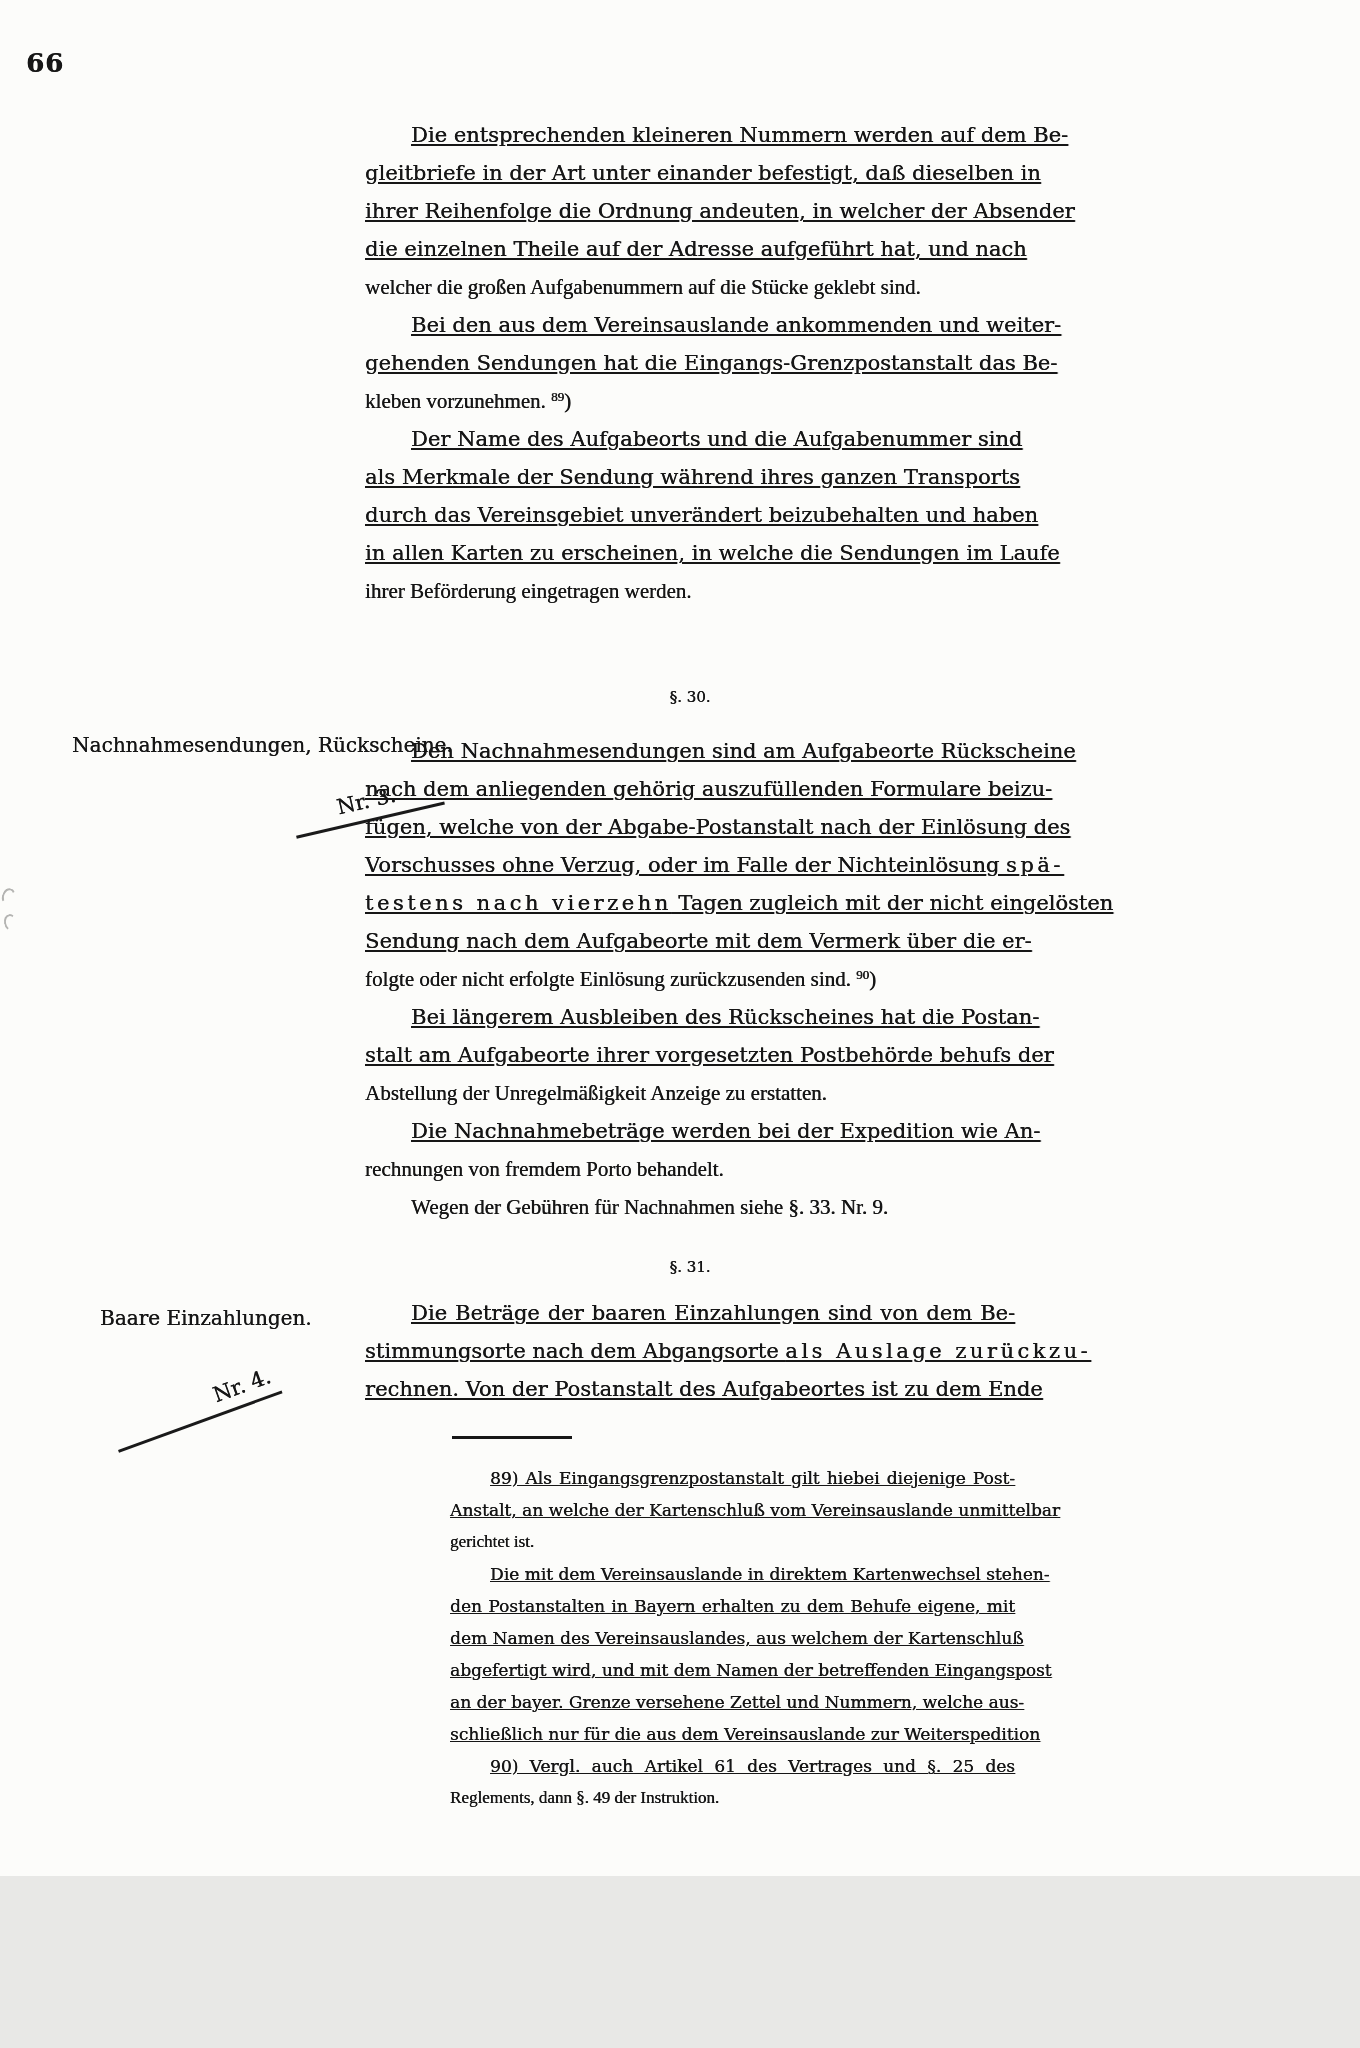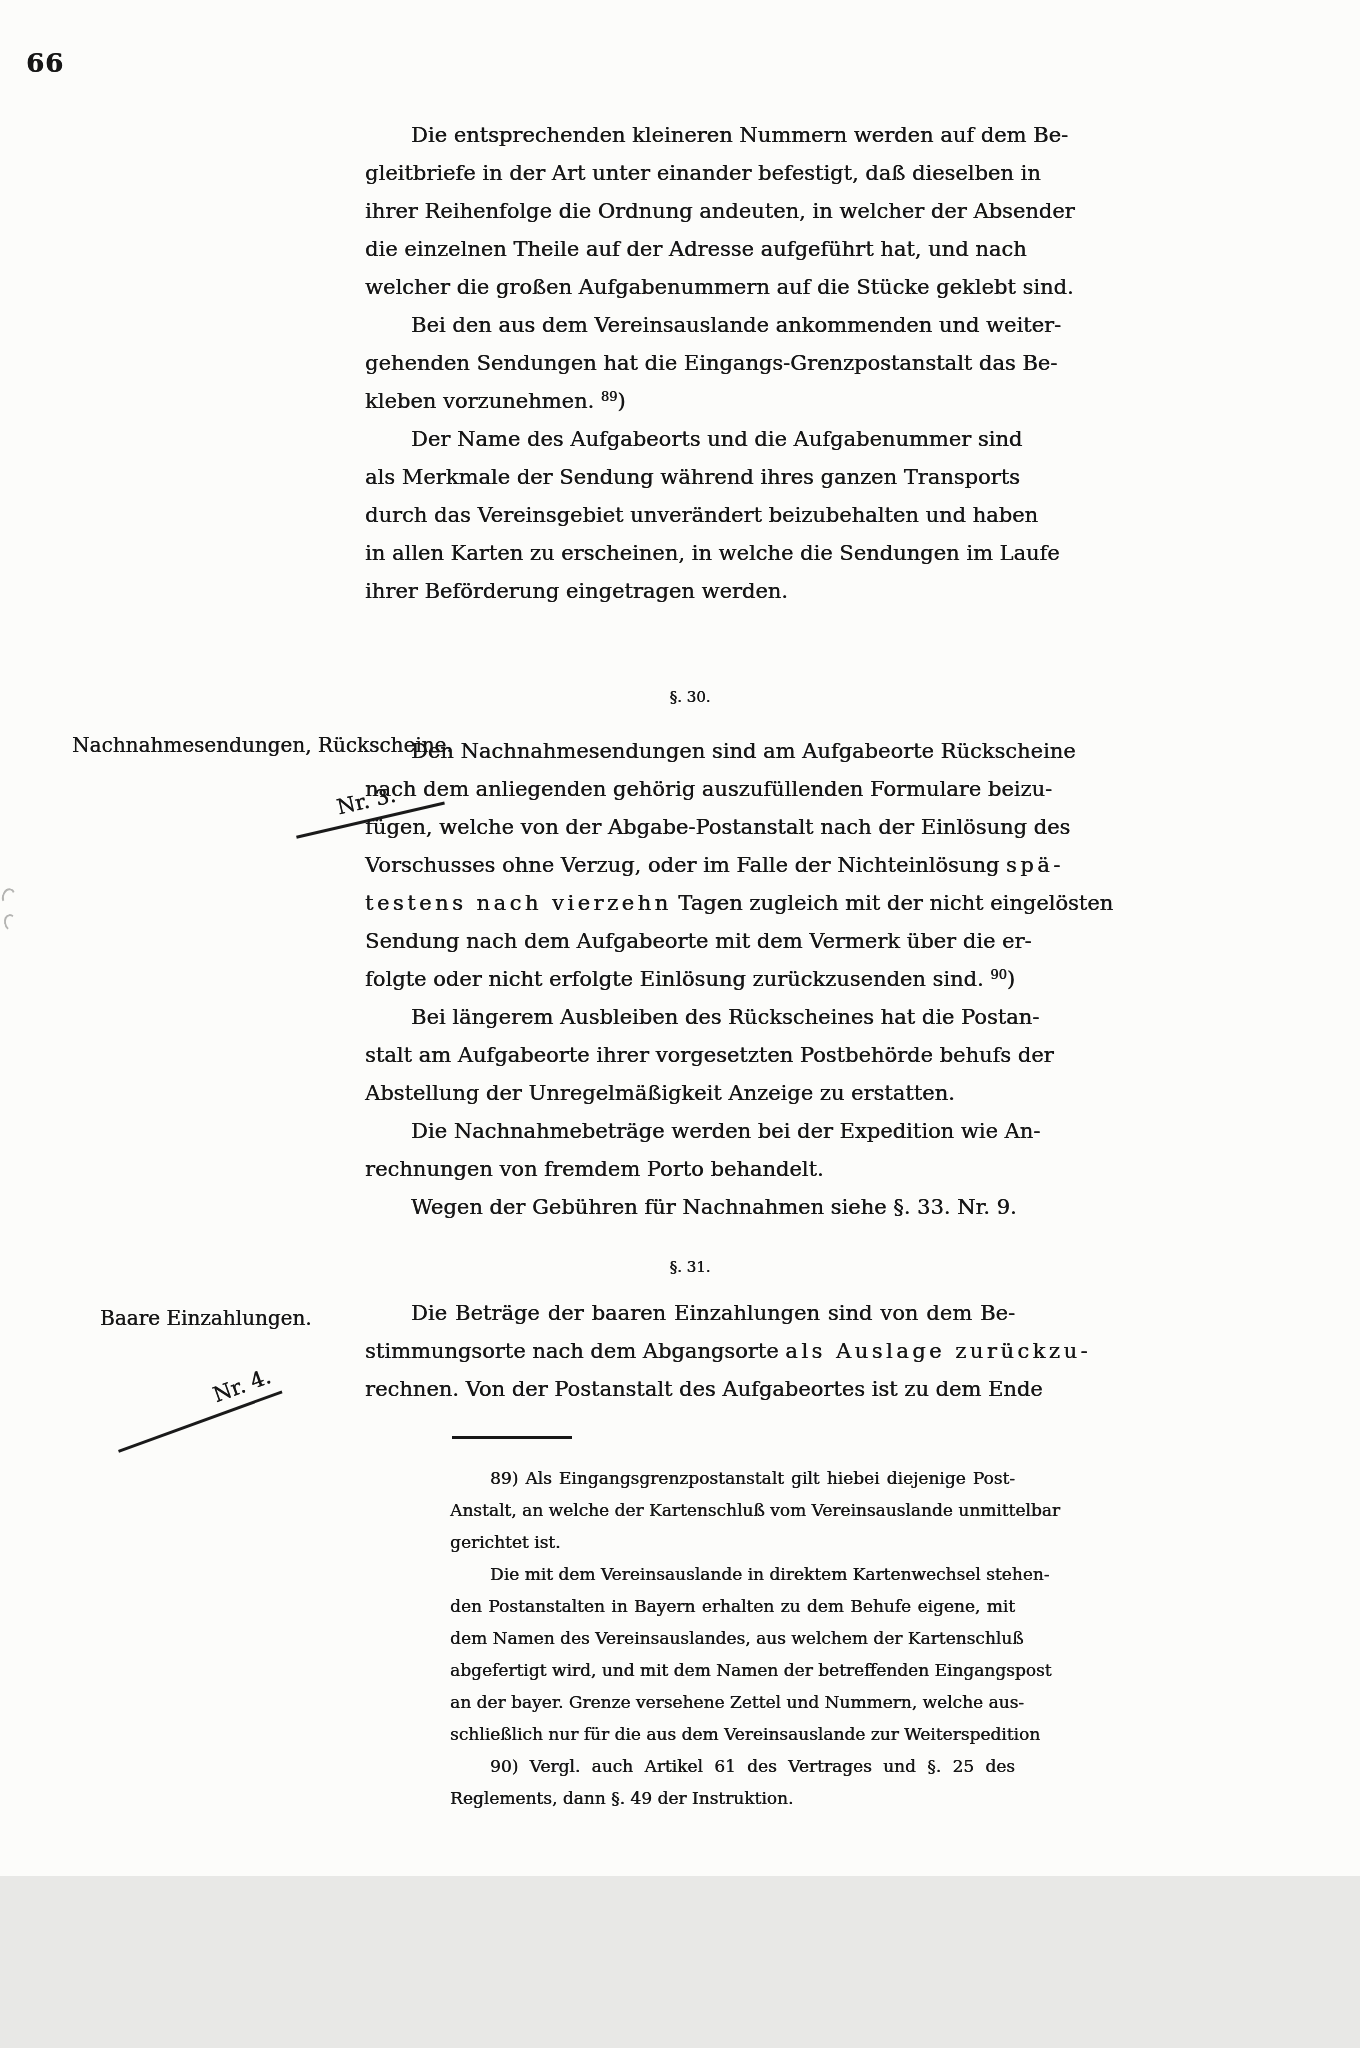--- a/index.html
+++ b/index.html
@@ -27,22 +27,22 @@
   .blk-s31{top:1294px;}
   .sec-heading{
     text-align:center;font-size:15px;line-height:30px;
     text-shadow:0.4px 0 0 currentColor;
   }
   .line{
     height:38px;line-height:38px;font-size:21px;
     white-space:nowrap;
     text-shadow:0.35px 0 0 currentColor;
   }
-  .just{text-align:justify;text-align-last:justify;}
-  .endline{text-align:left;}
+  .just{text-align:justify;text-align-last:justify;text-decoration:underline;}
+  .endline{text-align:left;font-family:Liberation Serif, serif;}
   .indent{text-indent:46px;}
   .gesperrt{letter-spacing:3.5px;}
   sup{font-size:13px;line-height:0;vertical-align:7px;}
   .margin-note{
     position:absolute;font-size:20px;line-height:24px;
     text-shadow:0.35px 0 0 currentColor;white-space:nowrap;
   }
   .mn-s30{left:72px;top:733px;}
   .mn-s31{left:100px;top:1306px;}
   .nr-tag{

